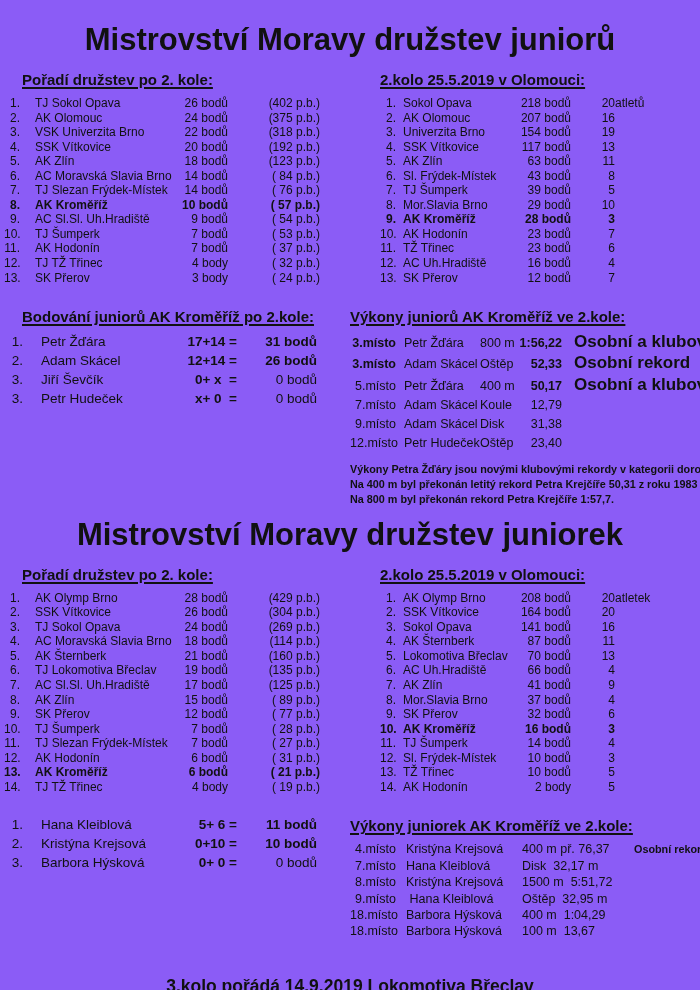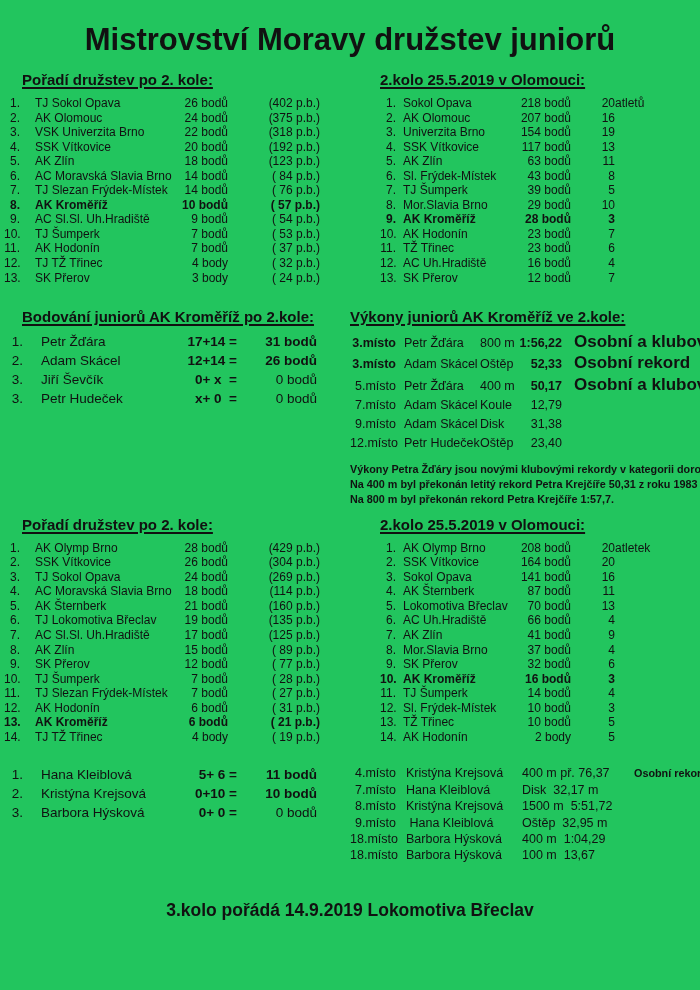--- a/index.html
+++ b/index.html
@@ -1,19 +1,19 @@
 <!DOCTYPE html>
 <html lang="cs"><head>
 <meta charset="utf-8">
 <style>
   html,body{margin:0;padding:0;background:#ffffff;}
   .page{
     position:relative;
     width:700px;height:990px;
-    background:#22c55e;
+    background:#8b5cf6;
     color:#111;
     font-family:"Liberation Sans","DejaVu Sans",sans-serif;
     padding:16px 22px 20px 22px;
     box-sizing:border-box;
     overflow:hidden;
   }
   h1{
     font-size:31px;
     font-weight:bold;
     text-align:center;
@@ -357,20 +357,21 @@
         <div class="notes">
           <p>Výkony Petra Žďáry jsou novými klubovými rekordy v kategorii dorostu.</p>
           <p>Na 400 m byl překonán letitý rekord Petra Krejčíře 50,31 z roku 1983 !!!</p>
           <p>Na 800 m byl překonán rekord Petra Krejčíře 1:57,7.</p>
         </div>
       </div>
     </div>
   </section>
 
   <section class="sec-2">
+    <h1>Mistrovství Moravy družstev juniorek</h1>
 
     <div class="cols">
       <div class="col-l">
         <h2 class="hd">Pořadí družstev po 2. kole:</h2>
         <div class="tbl tbl-standings">
             <div class="trow">
               <span class="cell c-rank">1.</span>
               <span class="cell c-name">AK Olymp Brno</span>
               <span class="cell c-pts">28 bodů</span>
               <span class="cell c-pb">(429 p.b.)</span>
@@ -577,20 +578,21 @@
             </div>
             <div class="trow">
               <span class="cell c-srank">3.</span>
               <span class="cell c-sname">Barbora Hýsková</span>
               <span class="cell c-calc">0+ 0 =</span>
               <span class="cell c-total">0 bodů</span>
             </div>
           </div>
       </div>
       <div class="col-r">
+        <h2 class="hd">Výkony juniorek AK Kroměříž ve 2.kole:</h2>
         <div class="tbl tbl-perf2">
             <div class="trow">
               <span class="cell c-place">4.místo</span>
               <span class="cell c-wname">Kristýna Krejsová</span>
               <span class="cell c-perf">400 m př. 76,37</span>
               <span class="cell c-note2">Osobní rekord</span>
             </div>
             <div class="trow">
               <span class="cell c-place">7.místo</span>
               <span class="cell c-wname">Hana Kleiblová</span>

